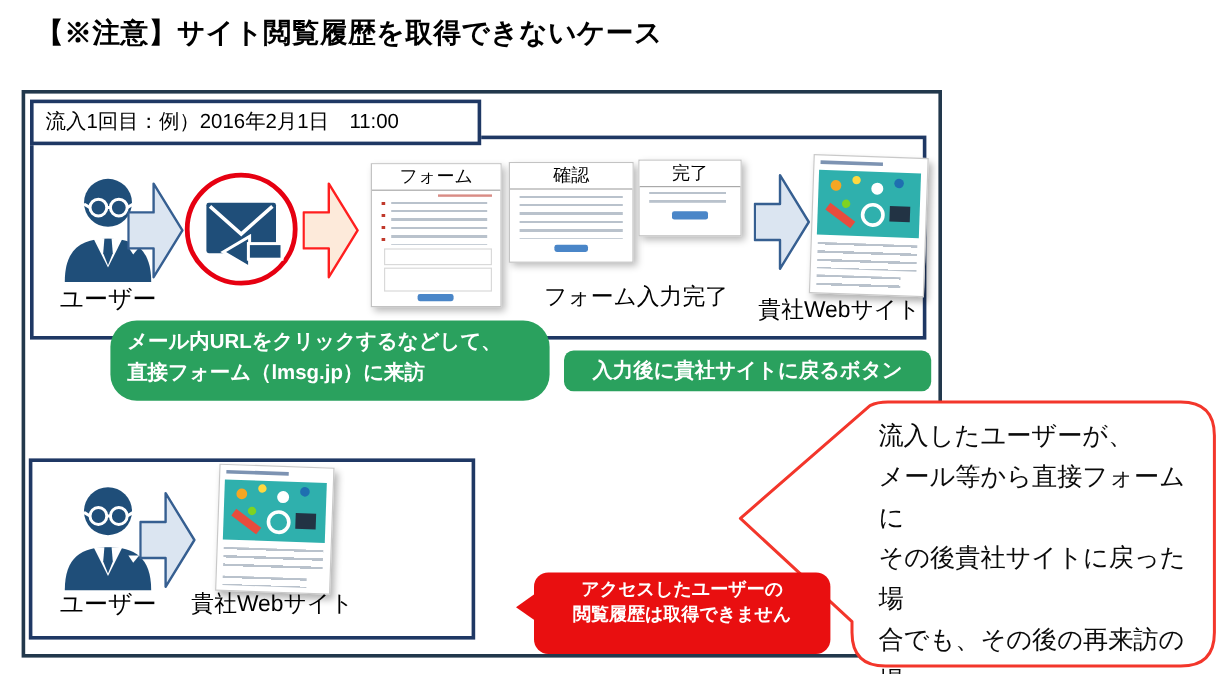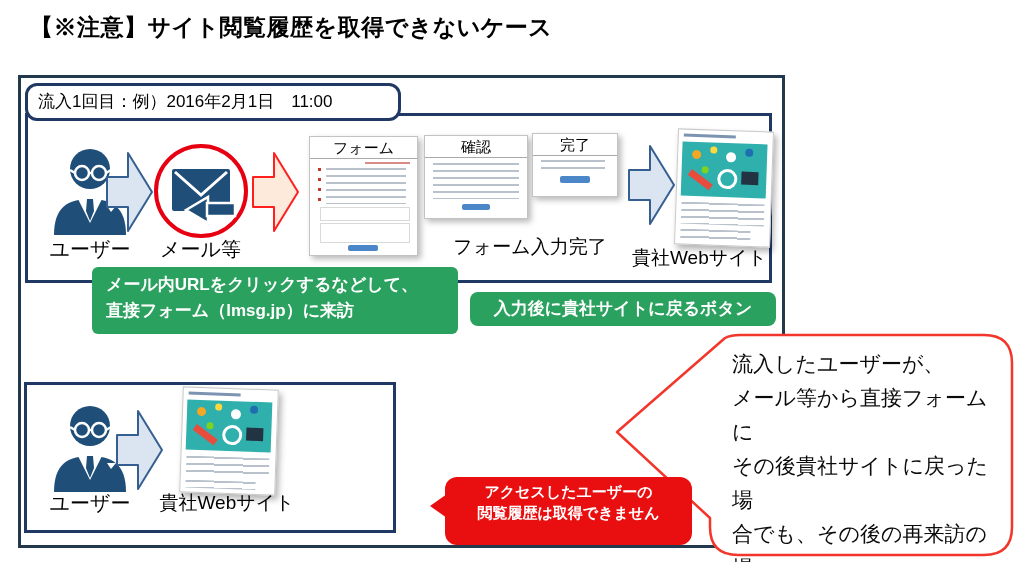--- a/index.html
+++ b/index.html
@@ -8,30 +8,30 @@
     font-family:"Liberation Sans", sans-serif;color:#000;
   }
   .abs{position:absolute;}
   
   #page-title{left:30px;top:12px;font-size:23px;font-weight:bold;letter-spacing:.5px;}
   
   #outer-box{left:18px;top:75px;width:761px;height:467px;border:3px solid #22384c;background:#fff;z-index:0;}
   
   .flow-header{border:3px solid #1f3864;background:#fff;font-size:17px;line-height:28px;
     padding:2px 0 2px 10px;z-index:2;white-space:nowrap;}
-  #flow1-header{left:25px;top:83px;width:360px;border-radius:12px;}
+  #flow1-header{left:25px;top:83px;width:360px;}
   #flow2-header{left:24px;top:352px;width:360px;}
   
   .flow-box{border:3px solid #1f3864;background:#fff;z-index:1;}
   #flow1-box{left:25px;top:113px;width:741px;height:164px;}
   #flow2-box{left:24px;top:382px;width:366px;height:145px;}
   
   .icon-label{font-size:20px;text-align:center;z-index:2;white-space:nowrap;}
   
-  .green-banner{background:#2aa15e;color:#fff;font-weight:bold;font-size:17px;border-radius:6px;z-index:3;}
+  .green-banner{background:#2aa15e;color:#fff;font-weight:bold;font-size:17px;border-radius:22px;z-index:3;}
   #banner-mail{left:92px;top:267px;width:352px;height:62px;padding:5px 0 0 14px;line-height:26px;}
   #banner-return{left:470px;top:292px;width:306px;height:34px;text-align:center;line-height:34px;border-radius:8px;}
   
   .thumb{background:#fff;border:1px solid #c3c3c3;box-shadow:3px 3px 6px rgba(0,0,0,.28);z-index:2;}
   .thumb-head{position:absolute;left:0;top:0;right:0;height:21px;border-bottom:1px solid #a9a9a9;
     text-align:center;font-size:15px;line-height:21px;background:#fff;}
   .lines{position:absolute;background-image:repeating-linear-gradient(to bottom,#b9c2cc 0 2px,transparent 2px 7px);}
   .redmarks{position:absolute;background-image:repeating-linear-gradient(to bottom,#c0392b 0 3px,transparent 3px 10px);}
   .mini-btn{position:absolute;background:#4a86c8;border-radius:2px;}
   .mini-box{position:absolute;border:1px solid #d9d9d9;background:#fff;}
@@ -79,21 +79,20 @@
     <polygon points="1,27 22,27 22,3 46,42 22,81 22,57 1,57" fill="#dbe5f1" stroke="#365f91" stroke-width="2" stroke-linejoin="round"></polygon>
   </svg>
 
   <svg class="abs" style="left:152px;top:142px;z-index:2" width="98" height="98" viewBox="0 0 98 98">
     <circle cx="49" cy="49" r="45" fill="#fff" stroke="#e60011" stroke-width="4"></circle>
     <rect x="20" y="27" width="58" height="42" rx="2" fill="#1f4e79"></rect>
     <polyline points="23,30 49,53 75,30" fill="none" stroke="#fff" stroke-width="3"></polyline>
     <polygon points="34,68 56,55 56,81" fill="#1f4e79" stroke="#fff" stroke-width="2.5"></polygon>
     <rect x="55" y="61" width="28" height="13" fill="#1f4e79" stroke="#fff" stroke-width="2.5"></rect>
   </svg>
-  <div class="abs icon-label" style="left:148px;top:236px;width:105px;">メール等</div>
 
   <svg class="abs" style="left:252px;top:150px;z-index:2" width="48" height="84" viewBox="0 0 48 84">
     <polygon points="1,27 22,27 22,3 46,42 22,81 22,57 1,57" fill="#fdeada" stroke="#ff1f1f" stroke-width="2" stroke-linejoin="round"></polygon>
   </svg>
 
   <div class="abs thumb" style="left:309px;top:136px;width:107px;height:118px;text-decoration:underline;">
     <div class="thumb-head">フォーム</div>
     <div class="abs" style="left:55px;top:25px;width:45px;height:2px;background:#d98c85;"></div>
     <div class="redmarks" style="left:8px;top:31px;width:3px;height:34px;"></div>
     <div class="lines" style="left:16px;top:31px;width:80px;height:36px;"></div>

